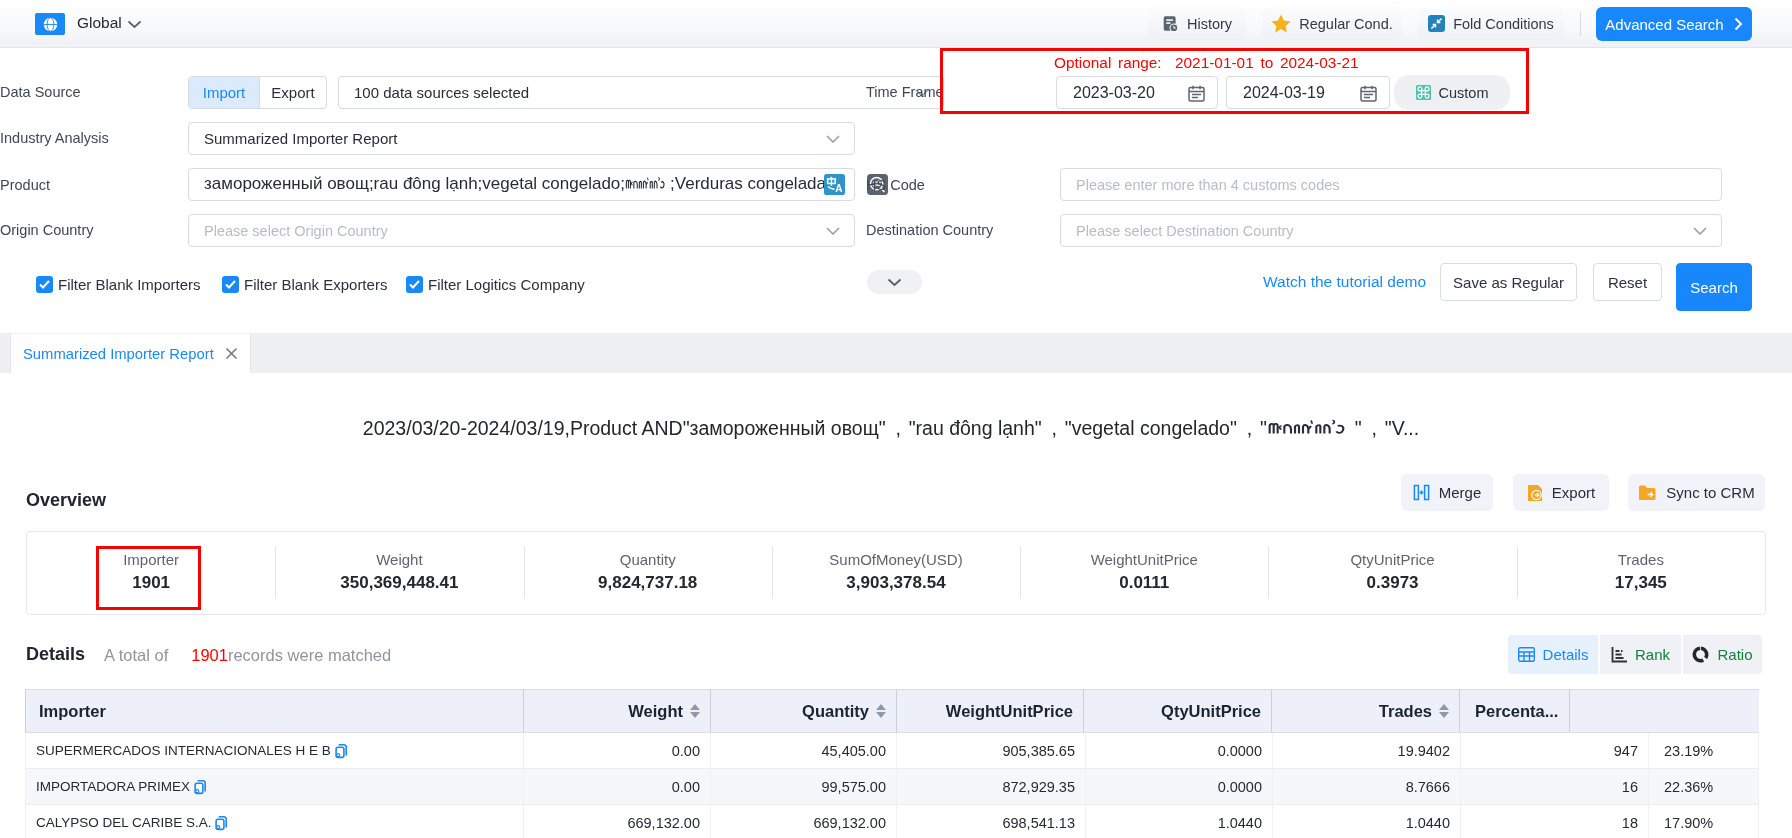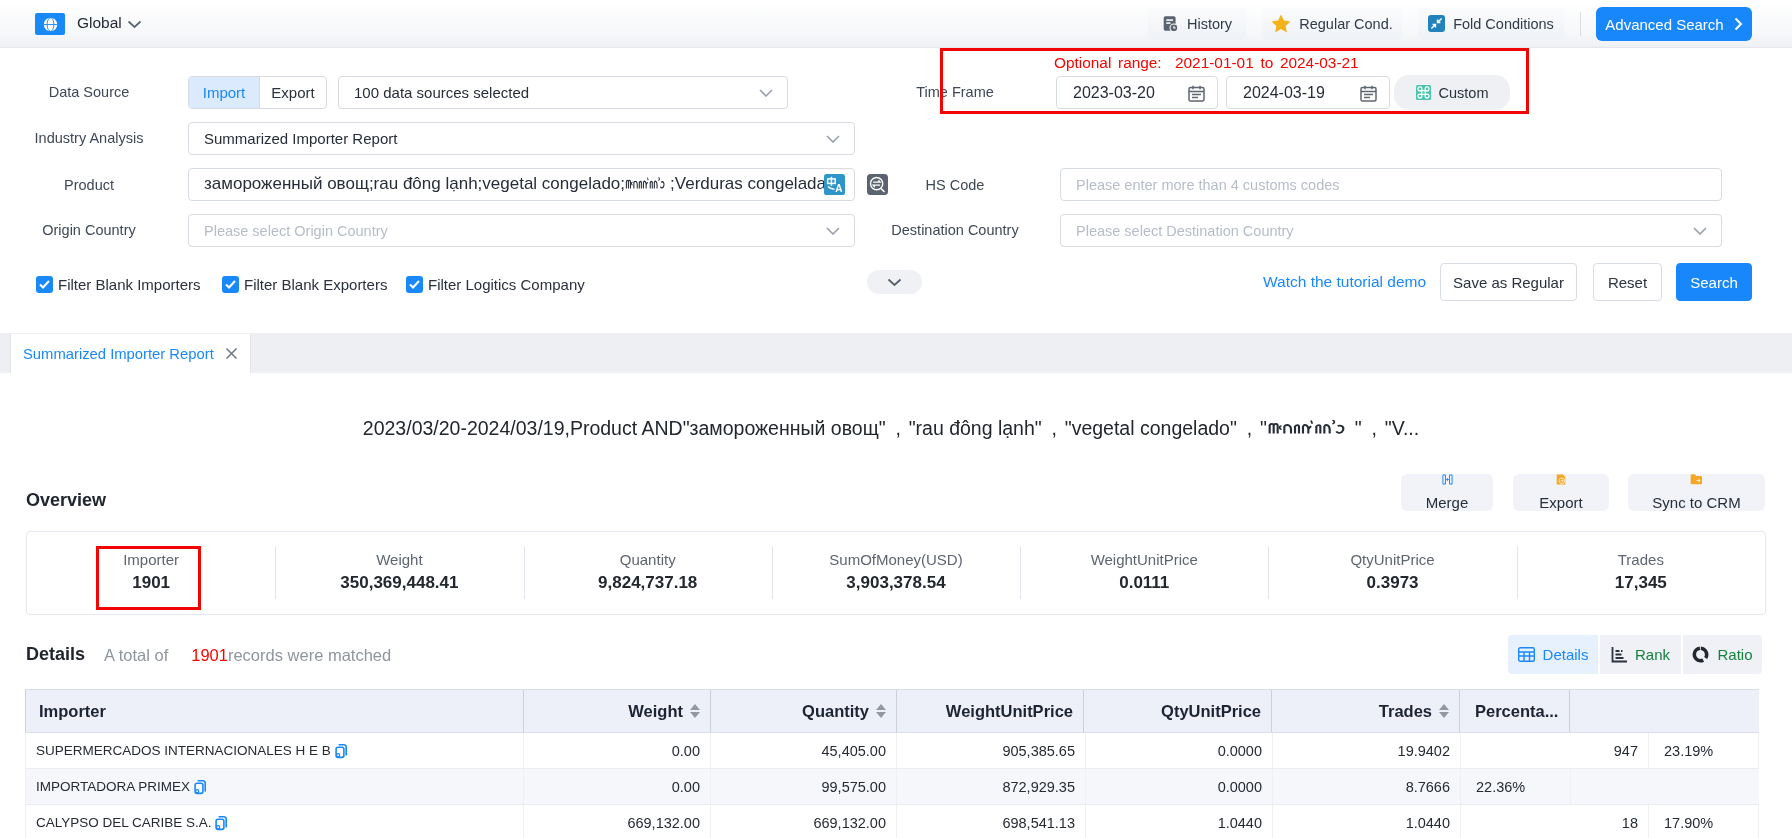--- a/index.html
+++ b/index.html
@@ -17,21 +17,21 @@
 #globalTxt { left:77px; top:14px; font-size:15.5px; color:#252b36; }
 .hbtn { top:7px; height:33px; border-radius:6px;
   background:linear-gradient(180deg,#fbfcfd 0%,#eef1f6 100%);
   display:flex; align-items:center; justify-content:center; gap:8px;
   font-size:14.5px; color:#323a48; }
 #advbtn { top:7px; height:34px; background:#1787fb; border-radius:6px; color:#fff;
   display:flex; align-items:center; justify-content:center; gap:10px; font-size:15px; }
 
 
 #panel { left:0; top:48px; width:1792px; height:285px; background:#fff; }
-.flabel { font-size:14.5px; color:#3f4856; text-align:center; }
+.flabel { font-size:14.5px; color:#3f4856; text-align:left; }
 .fld { border:1px solid #d7dbe2; border-radius:4px; background:#fff; }
 .ph { color:#b6bdc8; font-size:14.5px; }
 .chev { position:absolute; right:14px; top:50%; margin-top:-4px; }
 .seg { left:188px; top:76px; width:139px; height:33px; border:1px solid #d7dbe2;
   border-radius:4px; display:flex; overflow:hidden; background:#fff; }
 .seg .s1 { width:71px; background:#dceafe; color:#1989fa; font-size:15px;
   display:flex; align-items:center; justify-content:center; border-right:1px solid #d7dbe2; }
 .seg .s2 { flex:1; color:#2b323d; font-size:15px; display:flex; align-items:center; justify-content:center; }
 .selTxt { font-size:15px; color:#272d38; }
 
@@ -52,21 +52,21 @@
 
 #tabbar { left:0; top:333px; width:1792px; height:40px; background:#edeff3; }
 #tab { left:10px; top:1px; width:241px; height:39px; background:#fff;
   display:flex; align-items:center; font-size:14.8px; color:#1989fa; white-space:nowrap;
   border-left:1px solid #e2e4e9; border-right:1px solid #e2e4e9; }
 
 
 #title { left:-5px; top:416px; width:1792px; text-align:center; font-size:19.5px; color:#22272e; }
 #ovLabel { left:26px; top:490px; font-size:18px; font-weight:bold; color:#21262e; }
 .obtn { top:474px; height:37px; background:#f1f3f8; border-radius:6px;
-  display:flex; align-items:center; justify-content:center; gap:9px; font-size:15px; color:#272e39;flex-direction:column; }
+  display:flex; align-items:center; justify-content:center; gap:9px; font-size:15px; color:#272e39; }
 #stats { left:26px; top:531px; width:1740px; height:84px; border:1px solid #e5e8ee; border-radius:4px;
   display:flex; }
 .stat { width:248.57px; position:relative; text-align:center; }
 .stat .lb { margin-top:19px; font-size:15px; color:#5e6570; }
 .stat .vl { margin-top:5px; font-size:17px; font-weight:bold; color:#23272e; }
 .stat + .stat::before { content:""; position:absolute; left:0; top:14px; height:53px; width:1px; background:#e2e5ec; }
 
 
 #detLabel { left:26px; top:644px; font-size:18px; font-weight:bold; color:#21262e; }
 #detSub { left:104px; top:646px; font-size:16.5px; color:#8f959d; }
@@ -145,21 +145,21 @@
         <path d="M1.5 1.5 L7 7 L1.5 12.5" fill="none" stroke="#fff" stroke-width="2"></path>
       </svg>
 </div>
 
 <div id="panel" class="abs"></div>
 <div class="flabel abs" style="left:0px;top:84px;width:178px;">Data Source</div>
 <div class="seg abs">
       <div class="s1">Import</div>
       <div class="s2">Export</div>
     </div>
-<div class="fld abs" style="left:338px;top:76px;width:450px;height:33px;display:flex;align-items:center;padding-left:15px;">
+<div class="fld abs" style="left:338px;top:76px;width:606px;height:33px;display:flex;align-items:center;padding-left:15px;">
   <span class="selTxt">100 data sources selected</span>
   <svg class="chev" width="14" height="8" viewBox="0 0 14 8">
         <path d="M1 1 L7 7 L13 1" fill="none" stroke="#99a0ac" stroke-width="1.6"></path>
       </svg>
 </div>
 
 <div class="flabel abs" style="left:0px;top:130px;width:178px;">Industry Analysis</div>
 <div class="fld abs" style="left:188px;top:122px;width:667px;height:33px;display:flex;align-items:center;padding-left:15px;">
   <span class="selTxt">Summarized Importer Report</span>
   <svg class="chev" width="14" height="8" viewBox="0 0 14 8">
@@ -281,21 +281,21 @@
 </div>
 <div class="abs" style="left:867px;top:270px;width:55px;height:24px;border-radius:12px;background:#eff1f4;display:flex;align-items:center;justify-content:center;">
   <svg width="15" height="9" viewBox="0 0 15 9">
         <path d="M1.5 1.5 L7.5 7 L13.5 1.5" fill="none" stroke="#555e6b" stroke-width="1.8"></path>
       </svg>
 </div>
 
 <div class="abs" style="left:1263px;top:273px;font-size:15.5px;color:#1989fa;">Watch the tutorial demo</div>
 <div class="btn abs" style="left:1440px;top:263px;width:137px;height:38px;">Save as Regular</div>
 <div class="btn abs" style="left:1593px;top:263px;width:69px;height:38px;">Reset</div>
-<div class="btn primary abs" style="left:1676px;top:263px;width:76px;height:38px;">Search</div>
+<div class="btn primary abs" style="left:1676px;top:263px;width:76px;height:48px;">Search</div>
 
 <div id="tabbar" class="abs">
   <div id="tab" class="abs">
     <span style="margin-left:12px;">Summarized Importer Report</span>
     <svg style="margin-left:11px;" width="13" height="13" viewBox="0 0 13 13">
           <path d="M1.5 1.5 L11.5 11.5 M11.5 1.5 L1.5 11.5" stroke="#6e7682" stroke-width="1.5"></path>
         </svg>
   </div>
 </div>
 
@@ -434,20 +434,21 @@
               <path d="M3.6 1.7 h5.2 a2.4 2.4 0 0 1 2.4 2.4 v8.4"></path>
               <rect x="1.1" y="4.2" width="7.8" height="10.2" rx="1.8"></rect>
             </g>
             <circle cx="3.2" cy="12.2" r="1.5" fill="#fff" stroke="#1989fa" stroke-width="1.2"></circle>
           </svg></div>
     <div class="tc num" style="width:187px;">0.00</div>
     <div class="tc num" style="width:186px;">99,575.00</div>
     <div class="tc num" style="width:189px;">872,929.35</div>
     <div class="tc num" style="width:187px;">0.0000</div>
     <div class="tc num" style="width:188px;">8.7666</div>
+    <div class="tc num" style="width:188px;">16</div>
     <div class="tc" style="width:110px;padding-left:15px;">22.36%</div>
   </div>
   <div class="trow td">
     <div class="tc" style="width:499px;padding-left:10px;font-size:13.5px;">CALYPSO DEL CARIBE S.A.&nbsp; <svg width="13" height="16" viewBox="0 0 13 16">
             <g fill="none" stroke="#1989fa" stroke-width="1.6">
               <path d="M3.6 1.7 h5.2 a2.4 2.4 0 0 1 2.4 2.4 v8.4"></path>
               <rect x="1.1" y="4.2" width="7.8" height="10.2" rx="1.8"></rect>
             </g>
             <circle cx="3.2" cy="12.2" r="1.5" fill="#fff" stroke="#1989fa" stroke-width="1.2"></circle>
           </svg></div>

